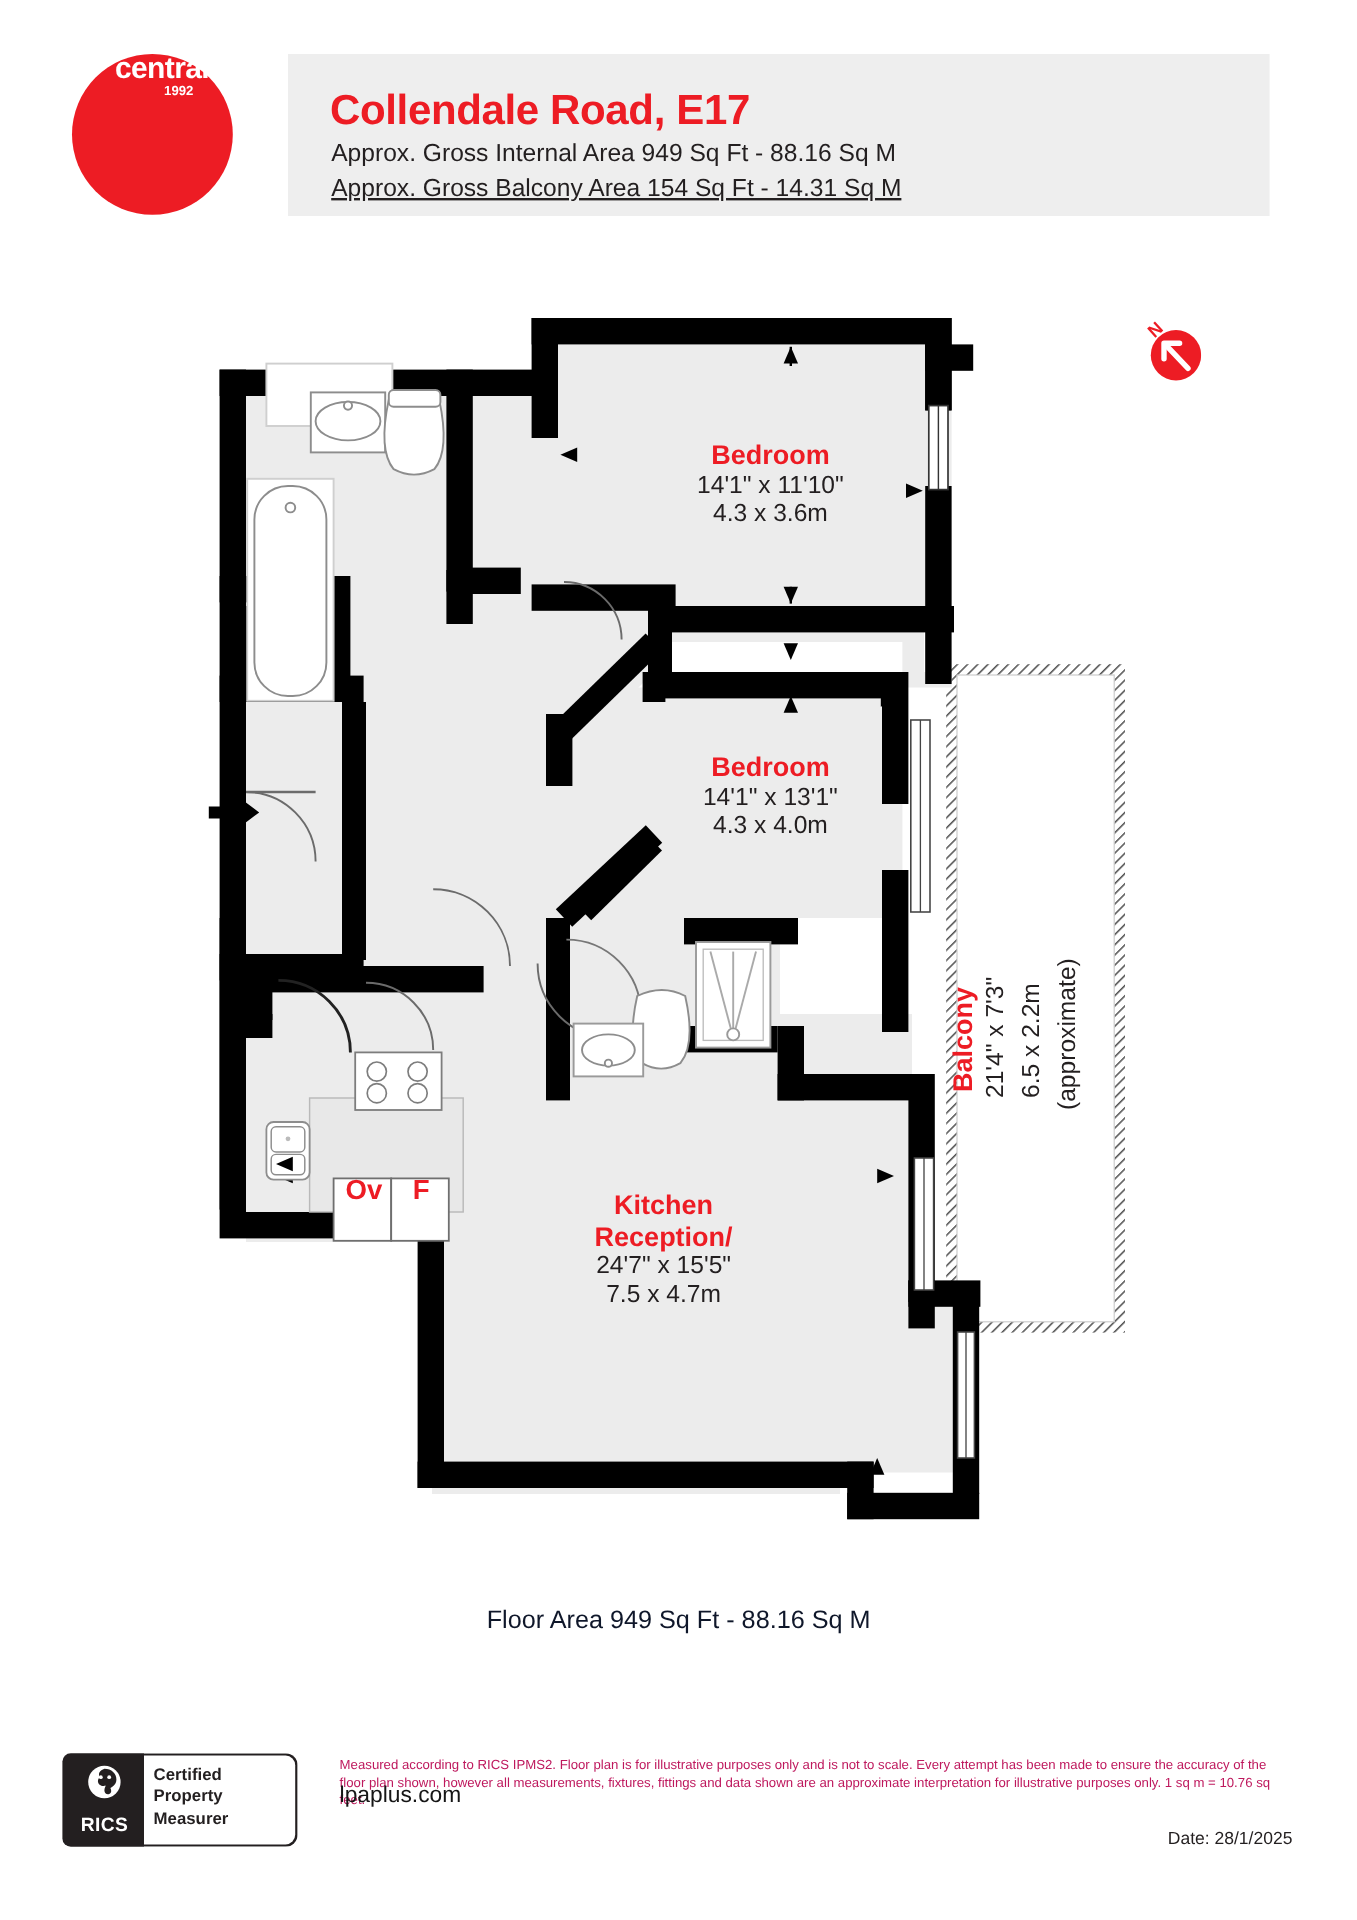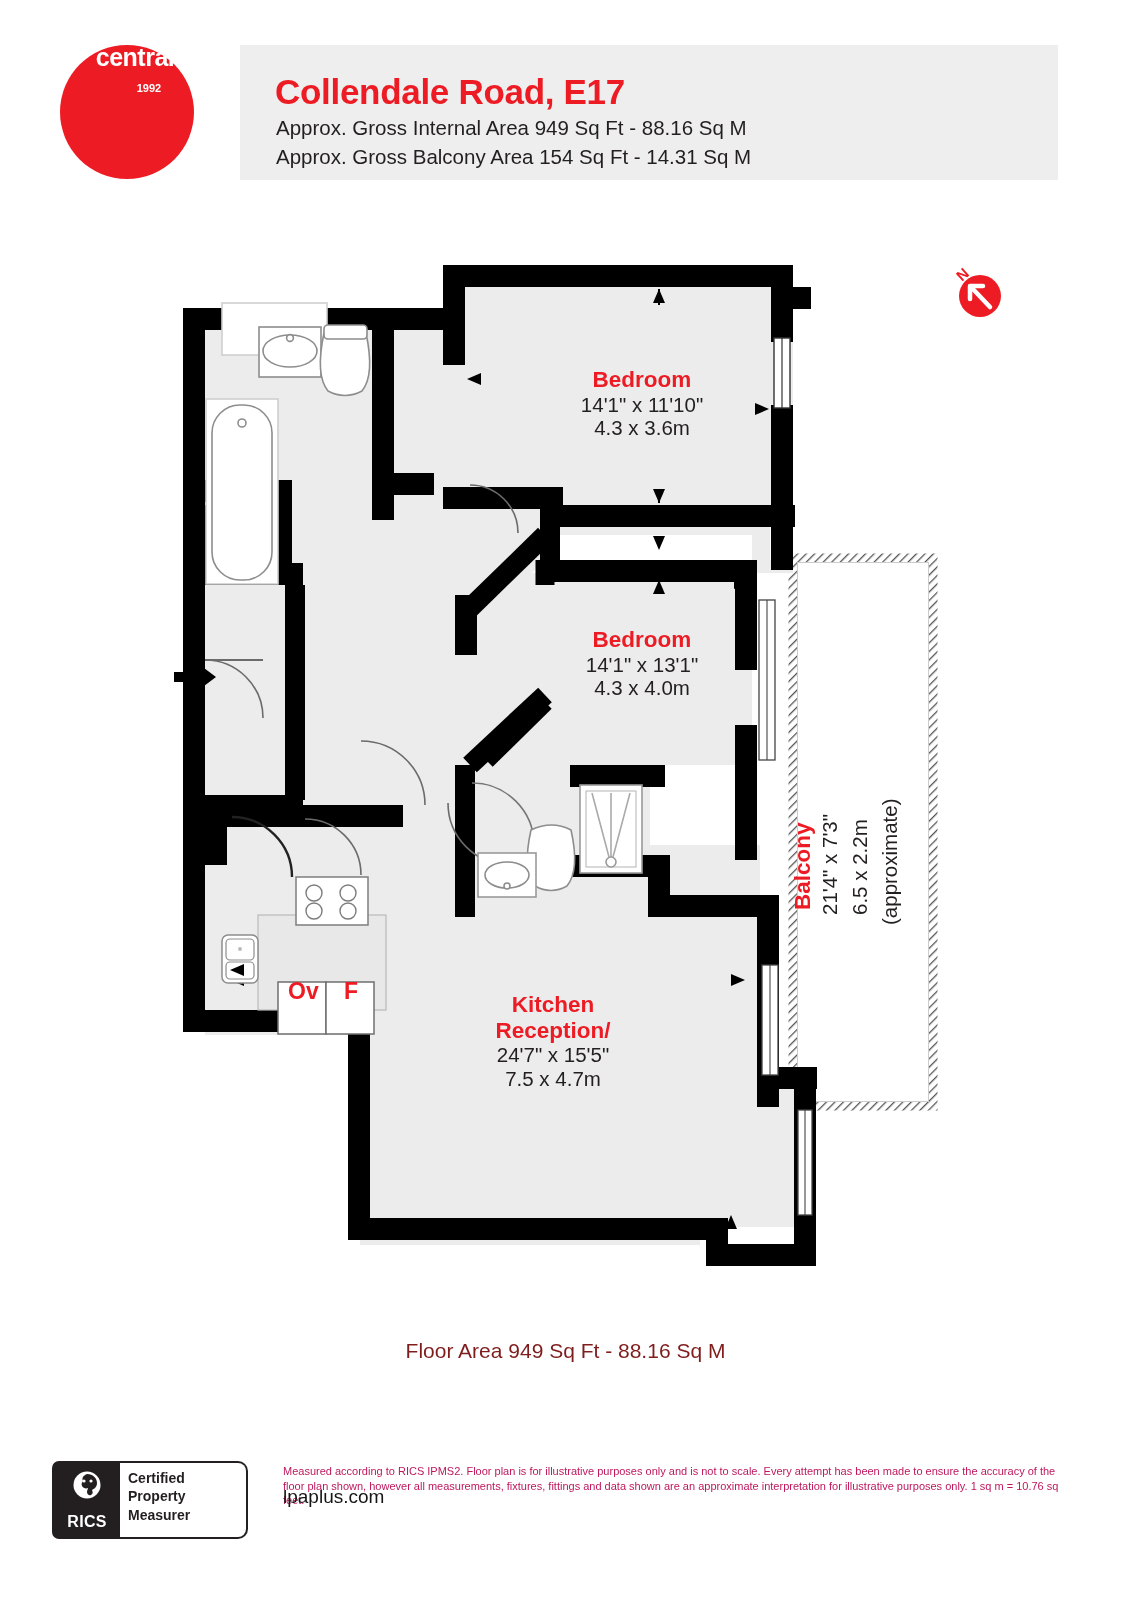--- a/index.html
+++ b/index.html
@@ -17,32 +17,32 @@
     position:absolute;left:60px;top:45px;width:134px;height:134px;
     border-radius:50%;background:#ed1c24;
   }
   .logo-text{
     position:absolute;left:0;top:0;width:134px;height:134px;
     display:flex;flex-direction:column;align-items:center;justify-content:flex-start;
     color:#ffffff;
   }
   .logo-word{font-size:25px;font-weight:700;letter-spacing:-.5px;line-height:1;
     transform:translateX(8px);}
-  .logo-year{font-size:11px;font-weight:700;line-height:1;margin-top:13px;
+  .logo-year{font-size:11px;font-weight:700;line-height:1;margin-top:1px;
     transform:translateX(22px);}
   .header-band{
     position:absolute;left:240px;top:45px;width:818px;height:135px;
     background:#eeeeee;
   }
   .addr-title{
     position:absolute;left:275px;top:72px;
     font-size:35px;font-weight:700;color:#ed1c24;letter-spacing:-.3px;
   }
   .addr-l1{position:absolute;left:276px;top:116px;font-size:20.5px;color:#231f20;}
-  .addr-l2{position:absolute;left:276px;top:145px;font-size:20.5px;color:#231f20;}
+  .addr-l2{position:absolute;left:276px;top:145px;font-size:20.5px;color:#231f20;text-decoration:underline;}
 
   
   .plan-wrap{position:absolute;left:0;top:205px;width:1131px;height:1080px;}
   svg.plan{display:block;}
 
   .compass{position:absolute;left:949px;top:266px;width:52px;height:52px;}
 
   
   .rlabel{position:absolute;text-align:center;line-height:1.14;}
   .rname{font-size:22.5px;font-weight:700;color:#ed1c24;}
@@ -51,21 +51,21 @@
   .vlabel{position:absolute;transform-origin:left top;}
   .vlabel .rname{white-space:nowrap;}
   .vlabel .rdim{white-space:nowrap;}
 
   .applabel{position:absolute;font-size:23px;font-weight:700;color:#ed1c24;}
 
   
   .floor-title{position:absolute;left:0;top:1296px;width:1131px;text-align:center;
     font-size:30px;font-weight:700;color:#161616;}
   .floor-area{position:absolute;left:0;top:1339px;width:1131px;text-align:center;
-    font-size:21px;color:#7f1d1d;}
+    font-size:21px;color:#0f172a;}
 
   .rics{position:absolute;left:52px;top:1461px;width:196px;height:78px;}
   .rics-left{position:absolute;left:0;top:0;width:68px;height:78px;background:#231f20;
     border-radius:7px 0 0 7px;}
   .rics-right{position:absolute;left:68px;top:0;width:128px;height:78px;
     background:#ffffff;border:2px solid #231f20;border-left:none;border-radius:0 10px 10px 0;
     box-sizing:border-box;}
   .rics-word{position:absolute;left:4px;top:52px;width:62px;text-align:center;
     color:#fff;font-size:16px;font-weight:700;letter-spacing:.3px;}
   .rics-lion{position:absolute;left:20px;top:8px;width:30px;height:38px;}
@@ -376,14 +376,15 @@
     <div class="rics-word">RICS</div>
     <div class="rics-lines">
       <div>Certified</div>
       <div>Property</div>
       <div>Measurer</div>
     </div>
   </div>
 
   <div class="disclaimer">Measured according to RICS IPMS2. Floor plan is for illustrative purposes only and is not to scale. Every attempt has been made to ensure the accuracy of the floor plan shown, however all measurements, fixtures, fittings and data shown are an approximate interpretation for illustrative purposes only. 1 sq m = 10.76 sq feet.</div>
   <div class="website">lpaplus.com</div>
+  <div class="date">Date: 28/1/2025</div>
 
 </div>
 
 </body></html>

